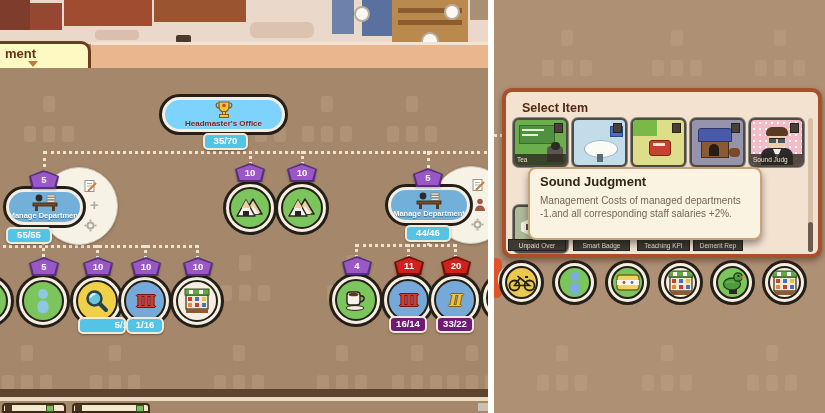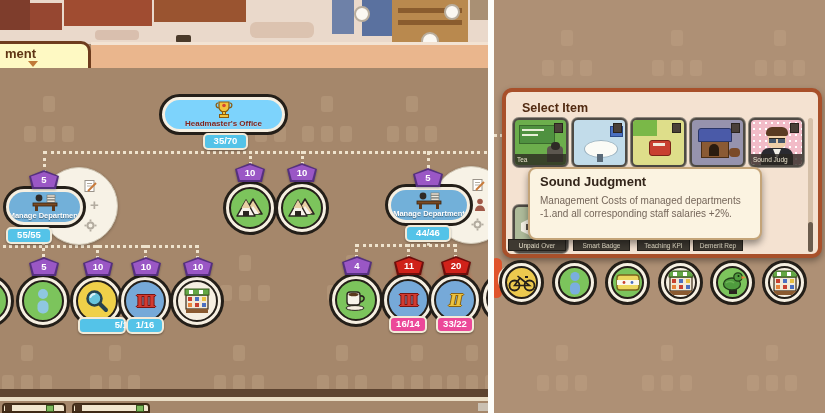--- a/index.html
+++ b/index.html
@@ -27,21 +27,21 @@
   .shield{position:absolute;width:30px;height:19px;z-index:3;filter:drop-shadow(0 1px 1px rgba(0,0,0,.3));}
   .shield .so{position:absolute;left:0;top:0;right:0;bottom:0;clip-path:polygon(50% 0,100% 32%,90% 100%,10% 100%,0 32%);}
   .shield .si{position:absolute;left:2px;top:2px;right:2px;bottom:2px;clip-path:polygon(50% 0,100% 30%,89% 100%,11% 100%,0 30%);
               display:flex;align-items:center;justify-content:center;color:#fff;font-size:9.5px;font-weight:bold;}
   .shield.purple .so{background:#55307e}.shield.purple .si{background:#9a57c5}
   .shield.red .so{background:#6e0f0c}.shield.red .si{background:#cf221a}
   
   .countb{position:absolute;height:17px;border:2px solid #f2ead8;border-radius:5px;color:#fff;
           font-weight:bold;font-size:9.5px;display:flex;align-items:flex-start;justify-content:center;
           box-sizing:border-box;z-index:4;box-shadow:0 1px 2px rgba(0,0,0,.35);}
-  .countb.blue{background:#54c3e8}.countb.red{background:#ec4899}
+  .countb.blue{background:#54c3e8}.countb.red{background:#701a75}
   
   .pill{position:absolute;background:#f6efe1;border:3px solid #241f19;border-radius:24px;box-sizing:border-box;z-index:2;}
   .pin{position:absolute;left:3px;top:3px;right:3px;bottom:3px;border-radius:18px;display:flex;
        flex-direction:column;align-items:center;justify-content:center;overflow:hidden;}
   .pill.bluep .pin{background:#72b0d9}.pill.redp .pin{background:#7dd3fc}
   .pill-label{color:#fff;font-size:7.5px;font-weight:bold;white-space:nowrap;text-shadow:0 1px 1px rgba(0,0,0,.45);}
   .hm-label{color:#7d2723;font-size:8px;font-weight:bold;white-space:nowrap;text-shadow:0 1px 0 rgba(255,220,210,.35);}
   .fan{position:absolute;width:76px;height:76px;border-radius:50%;background:#f7f2e6;
        border:1px solid #cfc6b4;z-index:1;box-shadow:0 1px 3px rgba(0,0,0,.25);}
   .fan-ic{position:absolute;z-index:1;color:#b3aca0;font-weight:bold;}

